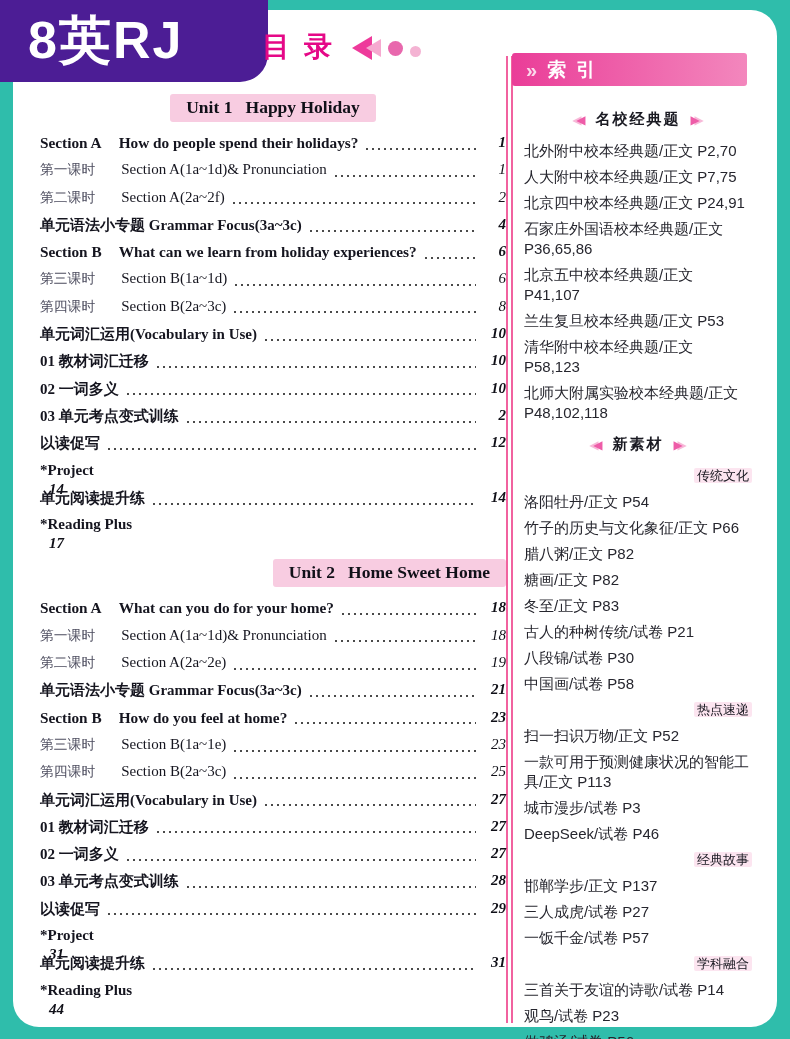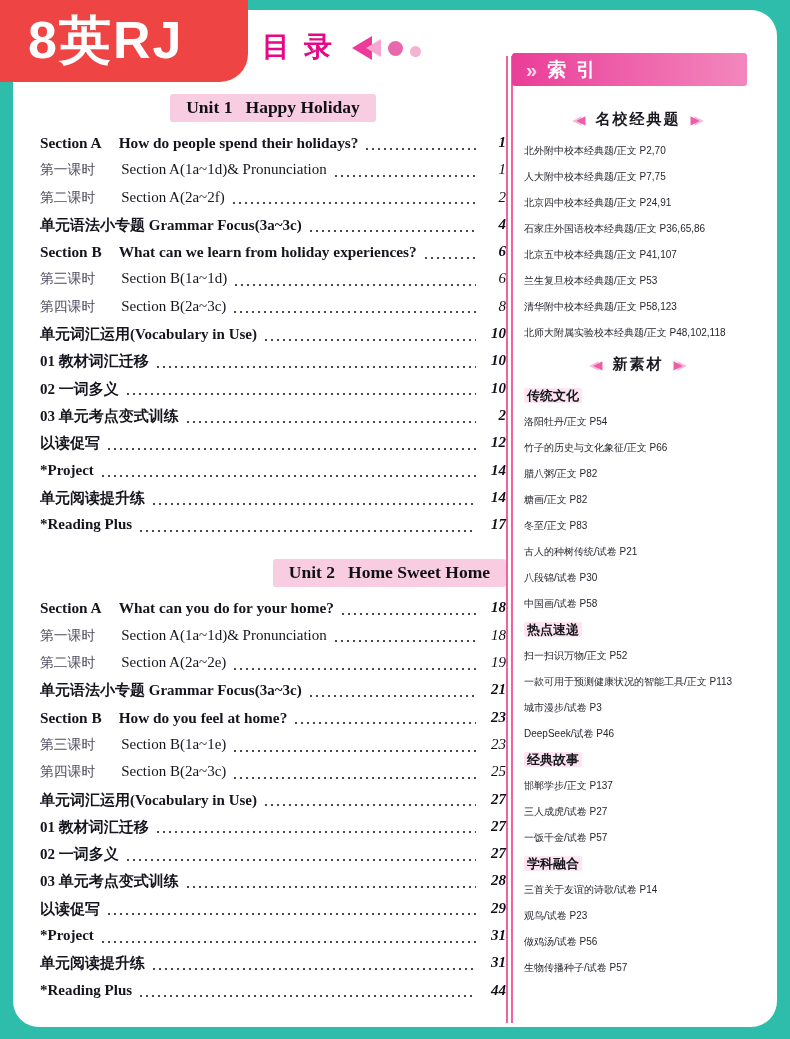--- a/index.html
+++ b/index.html
@@ -9,22 +9,22 @@
     background:#2fbdab;
     font-family:"Liberation Sans","DejaVu Sans",sans-serif;
     overflow:hidden;
   }
   .sheet {
     position:absolute; left:13px; top:10px; right:13px; bottom:12px;
     background:#ffffff; border-radius:26px;
   }
   
   .logo {
-    position:absolute; left:0; top:0; width:248px; height:82px;
-    background:#ef4444; border-bottom-right-radius:28px;
+    position:absolute; left:0; top:0; width:268px; height:82px;
+    background:#4c1d95; border-bottom-right-radius:28px;
     display:flex; align-items:center; padding-left:28px; z-index:6;
   }
   .logo-text {
     color:#ffffff; font-size:52px; font-weight:bold; letter-spacing:2px;
     font-family:"Liberation Sans","DejaVu Sans",sans-serif;
     white-space:pre;
   }
   .page-title {
     position:absolute; left:262px; top:28px;
     font-size:28px; font-weight:bold; color:#e50887; letter-spacing:14px;
@@ -94,37 +94,37 @@
     font-family:"Liberation Serif","DejaVu Serif",serif;
   }
   .row-section { font-weight:bold; font-size:15.3px; }
   .row-section .prefix { margin-right:17px; }
   .row-lesson .prefix {
     font-family:"Liberation Sans","DejaVu Sans",sans-serif;
     font-size:13.8px; color:#4c4c5e; margin-right:26px;
   }
   .row-bold { font-weight:bold; }
   .row-bold .label { font-family:"Liberation Serif","DejaVu Sans",serif; }
-  .row-star { font-weight:bold; }
+  .row-star { font-weight:bold;flex-direction:column; }
   .row-sub { font-weight:bold; }
 
   
   .index-col { position:absolute; left:524px; top:98px; width:228px; z-index:3; }
   .index-section-title {
     text-align:center; margin:12px 0 12px; font-weight:bold; font-size:15px; color:#1a1a22;
     display:flex; align-items:center; justify-content:center; gap:10px;
   }
   .bracket { font-size:12px; color:#ee5ca8; line-height:1; }
   .bracket.left  { text-shadow:-4px 0 0 #f7b9d8; }
   .bracket.right { text-shadow: 4px 0 0 #f7b9d8; }
   .badge-text { letter-spacing:2px; }
   .index-entry {
-    font-size:10px; line-height:20px; color:#26262e; margin-bottom:6px;
-  }
-  .entry-header { font-weight:bold; font-size:13px; color:#17171f; }
+    font-size:15px; line-height:20px; color:#26262e; margin-bottom:6px;
+  }
+  .entry-header { font-weight:normal; font-size:13px; color:#17171f;text-align:right; }
   .entry-header .etext { background:rgba(249,203,226,0.5); padding:0 3px; border-radius:2px; }
 </style>
 </head>
 <body>
 
 <div class="sheet"></div>
 
 <div class="logo">
   <span class="logo-text">8英RJ</span>
 </div>

